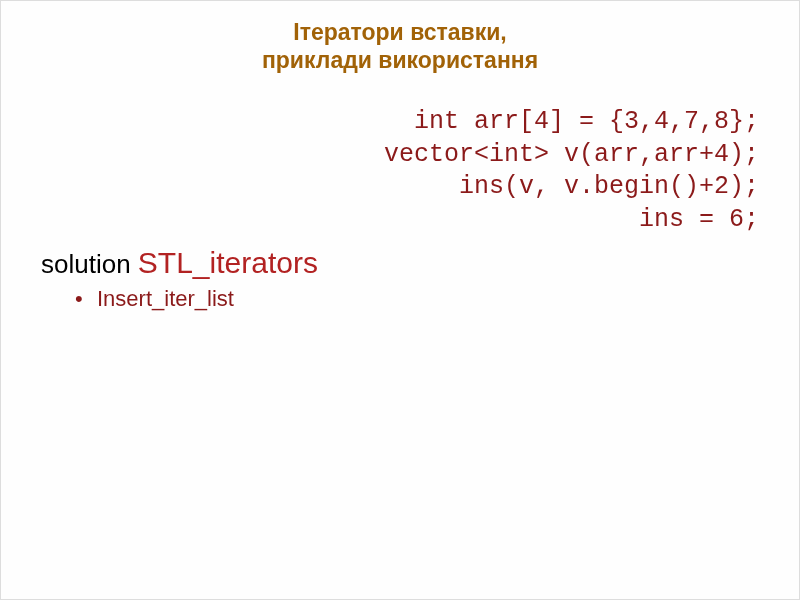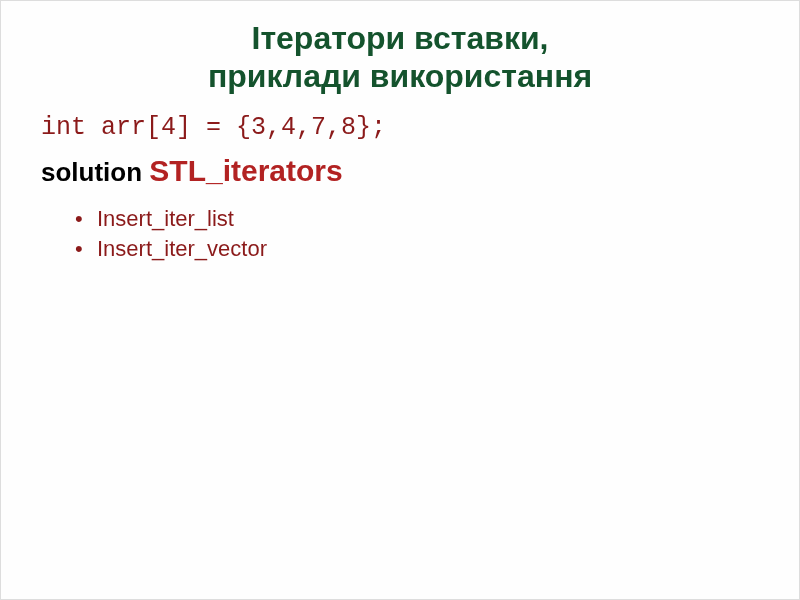--- a/index.html
+++ b/index.html
@@ -10,42 +10,42 @@
     body {
       width: 800px;
       height: 600px;
       background: #fefefe;
       font-family: Arial, sans-serif;
       padding: 18px 40px;
       border: 1px solid #ddd;
     }
     .title {
       text-align: center;
-      font-size: 32px;
+      font-size: 23px;
       font-weight: bold;
-      color: #14532d;
+      color: #a16207;
       line-height: 1.2;
-      margin-bottom: 16px;
+      margin-bottom: 32px;
     }
     .code-block {
       font-family: "Courier New", monospace;
       font-size: 25px;
       color: #8b1a1a;
       line-height: 1.3;
       margin-bottom: 10px;
     }
     .code-line {
       white-space: pre;
+      text-align: right;
     }
     .solution-line {
       font-size: 26px;
       color: #000;
       font-family: Verdana, Arial, sans-serif;
-      margin-bottom: 16px;
-      font-weight: bold;
+      margin-bottom: 4px;
     }
     .solution-highlight {
       color: #b22222;
       font-size: 30px;
       font-family: Verdana, Arial, sans-serif;
     }
     .bullet-list {
       list-style: none;
       padding-left: 56px;
     }
@@ -67,22 +67,24 @@
 </head>
 <body>
 
 <div class="title">
   <span style="white-space: pre-line;">Ітератори вставки,
 приклади використання</span>
 </div>
 
 <div class="code-block">
   <div class="code-line">int arr[4] = {3,4,7,8};</div>
+  <div class="code-line">vector&lt;int&gt; v(arr,arr+4);</div>
+  <div class="code-line">         ins(v, v.begin()+2);</div>
+  <div class="code-line">ins = 6;</div>
 </div>
 
 <div class="solution-line">
   <span>solution </span><span class="solution-highlight">STL_iterators</span>
 </div>
 
 <ul class="bullet-list">
   <li>Insert_iter_list</li>
-  <li>Insert_iter_vector</li>
 </ul>
 
 </body></html>

